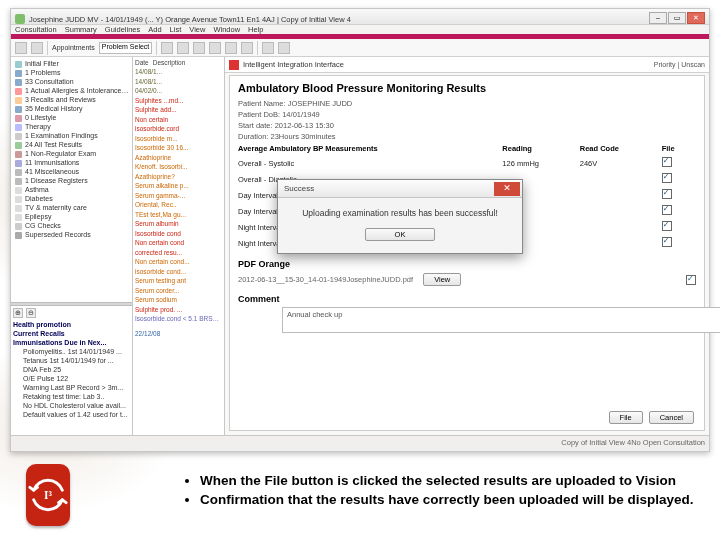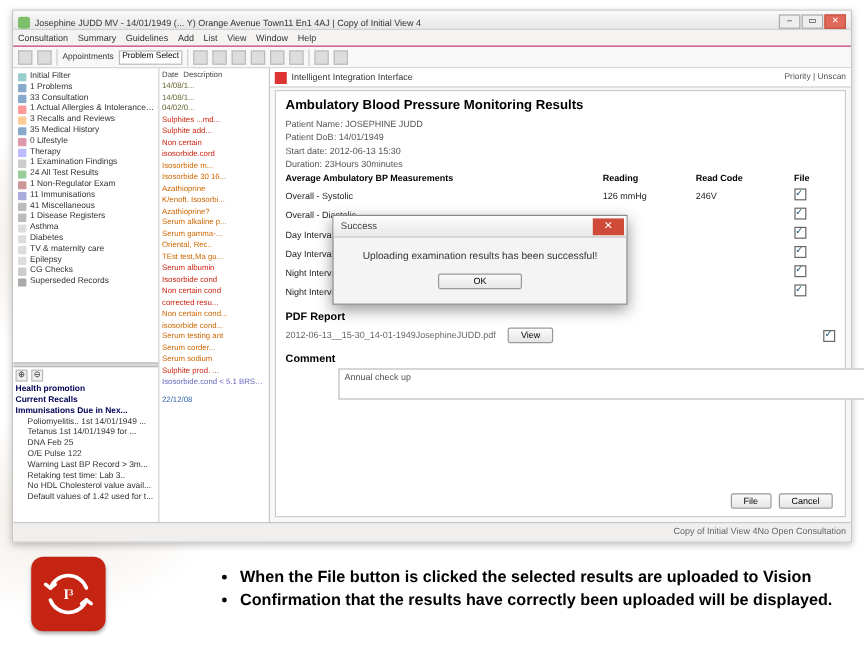--- a/index.html
+++ b/index.html
@@ -27,21 +27,21 @@
 
   
   .wtbar { height: 16px; background: linear-gradient(#f9f9f9,#e7e7e7); border-bottom:1px solid #d0d0d0; padding:0 4px; display:flex; align-items:flex-end; gap:4px; }
   .appicon { width:10px; height:10px; background:#7fbf6a; border-radius:2px; }
   .wtitle { font-size:7.5px; color:#333; flex:1; overflow:hidden; white-space:nowrap; }
   .winbtns { display:flex; gap:1px; margin-left:auto; }
   .winbtn { width:18px; height:12px; border:1px solid #aaa; background:#eee; font-size:7px; text-align:center; line-height:10px; }
   .winclose { background:#e06a5a; border-color:#c7503f; color:#fff; }
 
   
-  .menubar { height:14px; background:#f4f3f2; border-bottom:1px solid #be185d; padding:0 4px; display:flex; gap:8px; align-items:center; font-size:7.5px; color:#333; }
+  .menubar { height:14px; background:#f4f3f2; border-bottom:5px solid #be185d; padding:0 4px; display:flex; gap:8px; align-items:center; font-size:7.5px; color:#333; }
   .toolbar { height:18px; background:#f8f8f8; border-bottom:1px solid #d0d0d0; display:flex; align-items:center; gap:4px; padding:0 4px; }
   .ticon { width:12px; height:12px; background:#ddd; border:1px solid #bbb; }
   .tsep { width:1px; height:14px; background:#ccc; }
   .tselect { font-size:7px; padding:0 2px; border:1px solid #bbb; background:#fff; height:12px; }
 
   
   .appbody { position:absolute; top:48px; bottom:0; left:0; right:0; display:flex; }
 
   
   .sidebar { width:122px; height:100%; background:#fff; border-right:1px solid #c7c7c7; overflow:hidden; display:flex; flex-direction:column; }
@@ -94,21 +94,21 @@
 
   
   .sbar { position:absolute; left:0; right:0; bottom:0; height:16px; border-top:1px solid #c7c7c7; background:#f0efee; font-size:7.5px; color:#666; padding:2px 4px; display:flex; justify-content:flex-end; }
 
   
   .caption { position:absolute; left:180px; top:460px; right:24px; font-size:13.5px; color:#000; }
   .caption ul { list-style:disc; padding-left:20px;margin-top:12px; }
   .caption li { margin-bottom:2px; font-weight:700; line-height:17px; }
 
   
-  .i3logo { position:absolute; left:26px; top:464px; width:62px; height:62px; border-radius:10px; background:#c62413; box-shadow:0 2px 3px rgba(0,0,0,0.3); display:flex; align-items:center; justify-content:center; }
+  .i3logo { position:absolute; left:26px; top:464px; width:44px; height:62px; border-radius:10px; background:#c62413; box-shadow:0 2px 3px rgba(0,0,0,0.3); display:flex; align-items:center; justify-content:center; }
   .i3svg { width:46px; height:46px; }
 </style>
 </head>
 <body>
 
 <div class="slide">
   <div class="bgblur"></div>
 
   <div class="sshot">
 
@@ -301,21 +301,21 @@
             </tr>
             <tr>
               <td>Night Interval - Diast...</td>
                   <td></td>
                   <td></td>
               <td><span class="cb ch"></span></td>
             </tr>
           </tbody>
             </table>
 
-          <div class="rh2">PDF Report</div>
+          <div class="rh2">PDF Orange</div>
           <div class="pdfrow">
             <span>2012-06-13__15-30_14-01-1949JosephineJUDD.pdf</span>
             <button class="wbtn">View</button>
             <span style="margin-left:auto" class="cb ch"></span>
           </div>
 
           <div class="rh2">Comment</div>
           <div class="commentbox">Annual check up</div>
 
           <div class="bottomactions">

